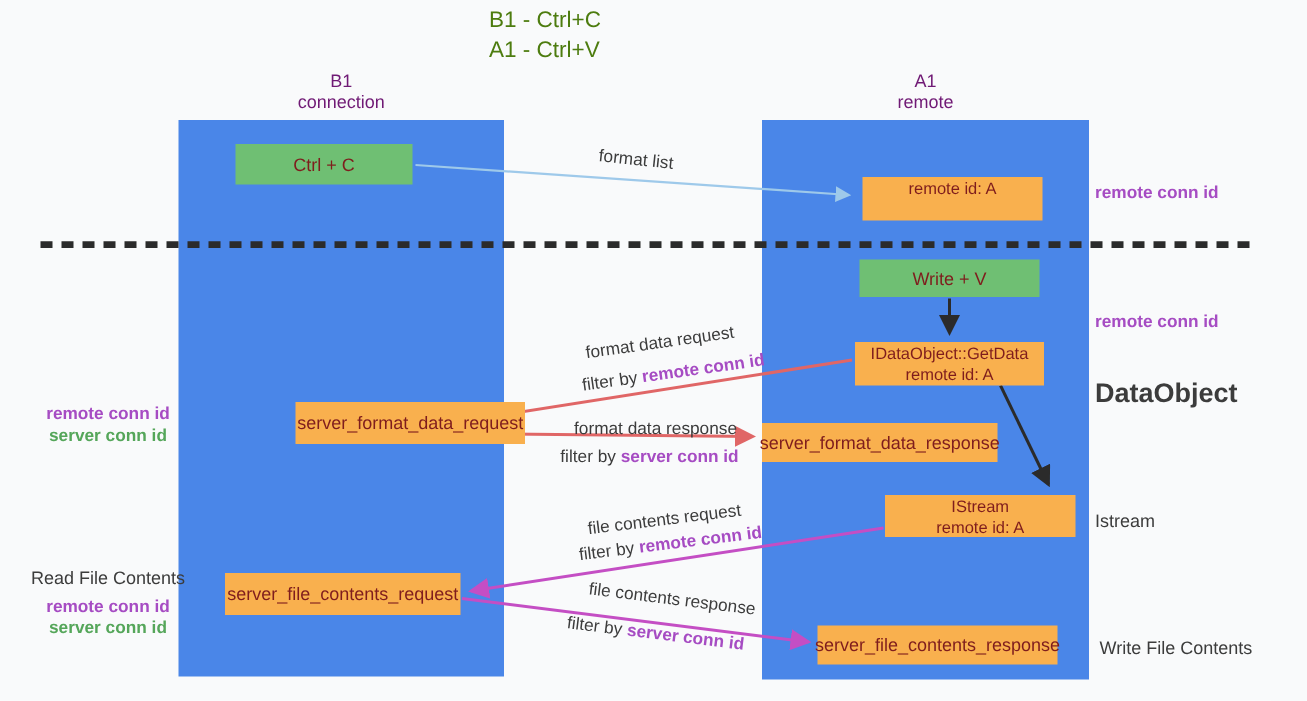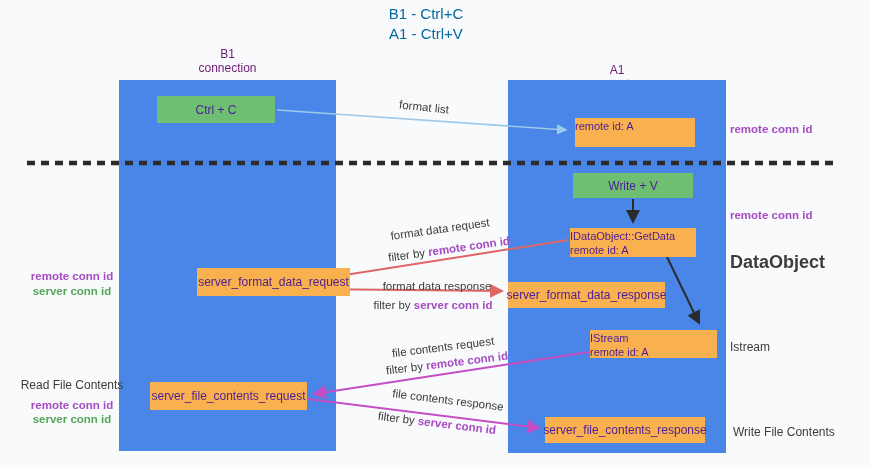--- a/index.html
+++ b/index.html
@@ -2,25 +2,25 @@
 <html><head>
 <meta charset="utf-8">
 <style>
   html,body{margin:0;padding:0;}
   .canvas{
     position:relative;width:871px;height:467px;
     background:#f9fafb;overflow:hidden;
     font-family:"Liberation Sans",sans-serif;color:#3c3c3c;
   }
   .abs{position:absolute;}
-  .title{left:326px;top:4px;width:200px;text-align:center;
-    font-size:15px;line-height:20px;color:#0369a1;}
+  .title{left:326px;top:4px;width:200px;text-align:left;
+    font-size:15px;line-height:20px;color:#4d7c0f;}
   .col-header{top:47px;text-align:center;font-size:12px;line-height:14px;color:#701a75;}
   .lifeline{top:80px;background:#4a86e8;}
-  .box{box-sizing:border-box;text-align:left;color:#4c1d95;font-size:12px;z-index:10;}
+  .box{box-sizing:border-box;text-align:center;color:#7f1d1d;font-size:12px;z-index:10;}
   .green{background:#6fbf73;}
   .orange{background:#f9b04e;}
   .two-line{font-size:11px;line-height:14px;padding-top:1px;}
   .one-line{display:flex;align-items:center;justify-content:center;}
   svg.overlay{position:absolute;left:0;top:0;z-index:5;}
   .lbl{position:absolute;font-size:11.5px;white-space:nowrap;color:#3c3c3c;z-index:6;}
   .center{transform:translate(-50%,-50%);}
   .r-neg8{transform:translate(-50%,-50%) rotate(-8deg);}
   .r-neg7{transform:translate(-50%,-50%) rotate(-7deg);}
   .r-pos7{transform:translate(-50%,-50%) rotate(7deg);}
@@ -38,21 +38,21 @@
 
   <div class="abs title">
     <div>B1 - Ctrl+C</div>
     <div>A1 - Ctrl+V</div>
   </div>
 
   <div class="abs col-header" style="left:119px;width:217px;">
     <div>B1</div>
     <div>connection</div>
   </div>
-  <div class="abs col-header" style="left:508px;width:218px;margin-top:16px;">
+  <div class="abs col-header" style="left:508px;width:218px;">
     <div>A1</div>
     <div>remote</div>
   </div>
 
   <div class="abs lifeline" style="left:119px;width:217px;height:371px;"></div>
   <div class="abs lifeline" style="left:508px;width:218px;height:373px;"></div>
 
   <svg class="overlay" width="871" height="467" viewBox="0 0 871 467">
     <defs>
       <marker id="ah-blue" markerWidth="7" markerHeight="7" refX="6" refY="3.5" orient="auto">

